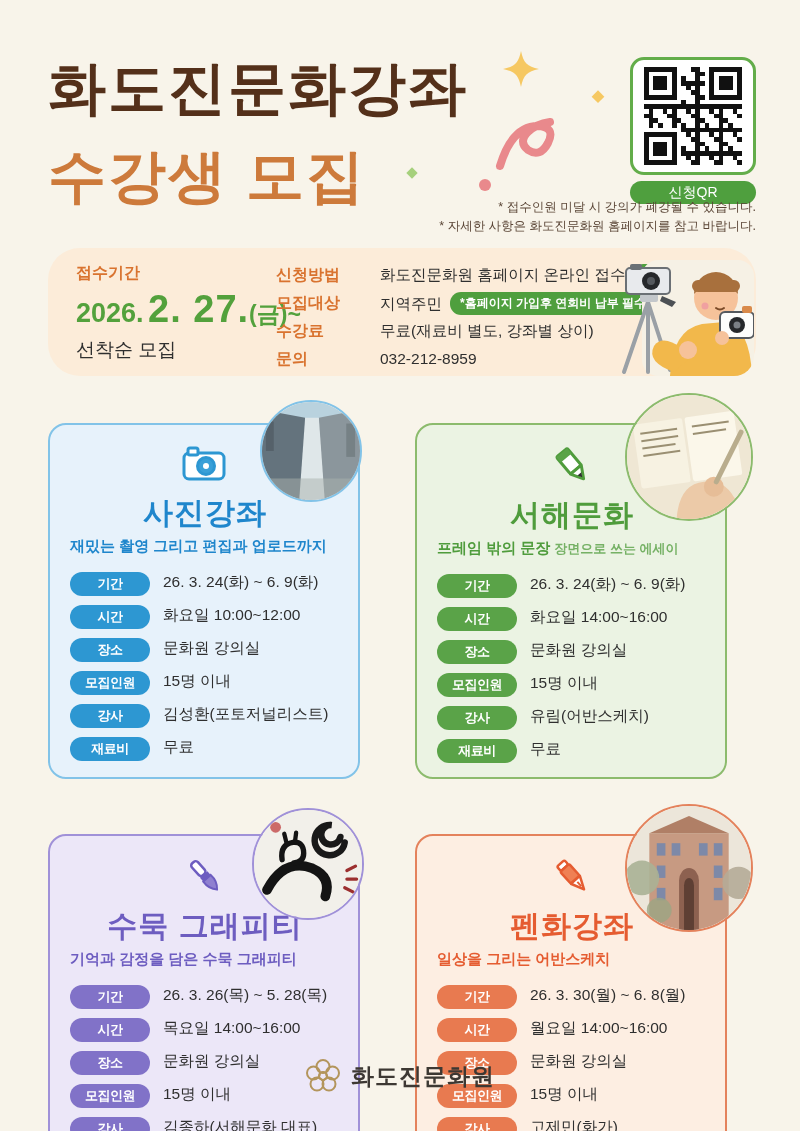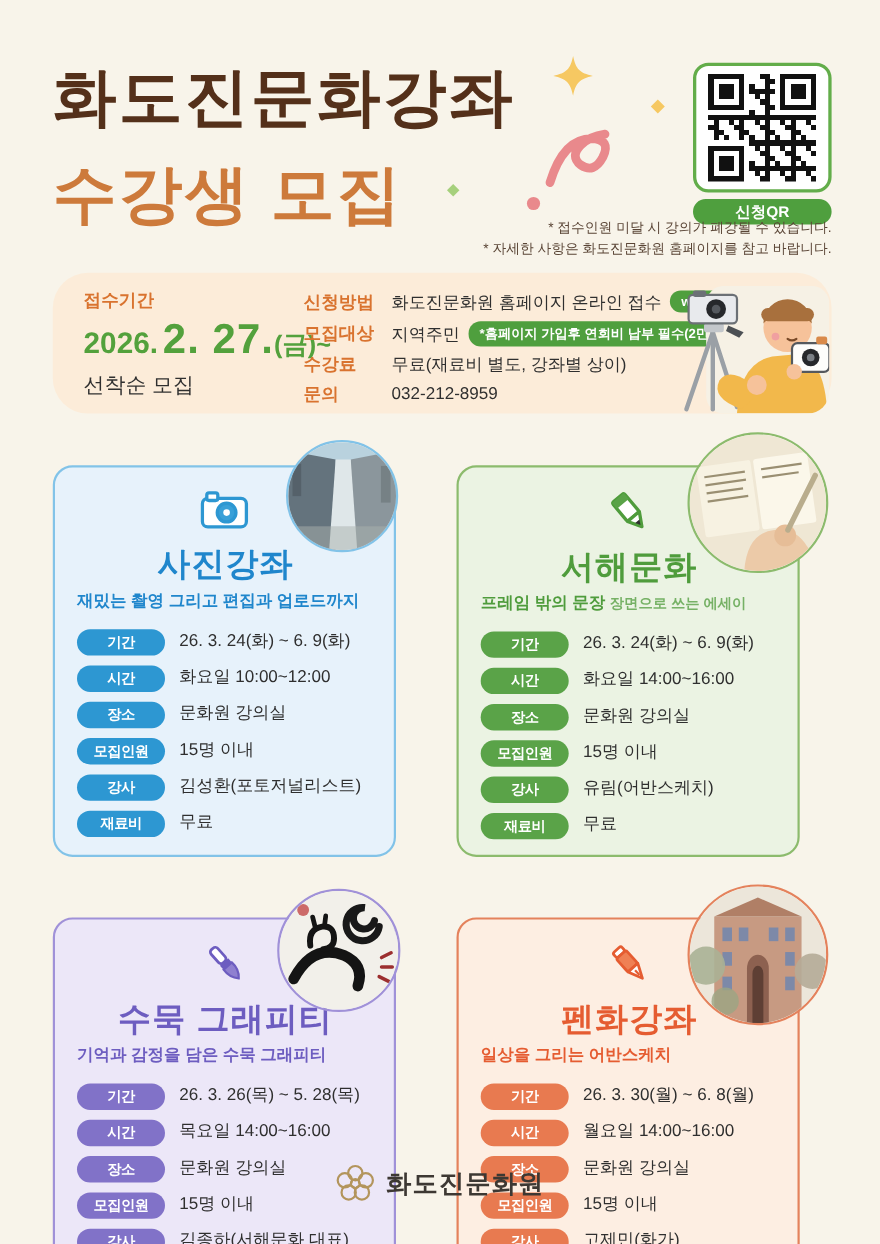--- a/index.html
+++ b/index.html
@@ -13,34 +13,34 @@
   .title1 { position:absolute; left:48px; top:50px; font-size:58px; font-weight:900;
             letter-spacing:2px; color:#54301a; }
   .title2 { position:absolute; left:48px; top:138px; font-size:58px; font-weight:900;
             letter-spacing:2px; color:#cd7a3b; }
   .deco { position:absolute; }
   .qr-wrap { position:absolute; left:630px; top:57px; width:126px; text-align:center; }
   .qr-box { width:126px; height:118px; background:#fff; border:3px solid #63ad4a;
             border-radius:14px; padding:7px; }
   .qr-box svg { width:100%; height:100%; }
   .qr-badge { margin-top:6px; width:126px; height:23px; line-height:23px; background:#4f9f3e;
-              border-radius:12px; color:#fff; font-weight:bold; font-size:14px; }
+              border-radius:12px; color:#fff; font-weight:normal; font-size:14px; }
   .notes { position:absolute; right:44px; top:198px; text-align:right; font-size:12.5px;
            font-weight:normal; color:#5a4536; line-height:1.55; }
   
   .info { position:absolute; left:48px; top:248px; width:708px; height:128px;
           background:#fcecd9; border-radius:32px; }
   .info-left { position:absolute; left:28px; top:15px; }
   .info-period-label { color:#d9732f; font-weight:800; font-size:16px; }
   .date { margin-top:4px; color:#53a13c; font-weight:800; white-space:nowrap; }
   .date .d1 { font-size:27px; } .date .d2 { font-size:38px; letter-spacing:1px; }
   .date .d3 { font-size:23px; }
   .info-note { margin-top:6px; font-size:19px; color:#2f2f2f; }
   .info-rows { position:absolute; left:228px; top:13px; }
-  .info-row { display:flex; align-items:center; height:28px; white-space:nowrap; }
+  .info-row { display:flex; align-items:center; height:28px; white-space:nowrap;gap:24px; }
   .info-row .ilabel { width:66px; color:#d9732f; font-weight:800; font-size:16px;
                       text-align:justify; text-align-last:justify; margin-right:14px; flex:none; }
   .info-row .ival { font-size:15.5px; color:#2f2f2f; }
   .mini-badge { display:inline-block; margin-left:8px; background:#4f9f3e; color:#fff;
                 font-weight:bold; font-size:12px; padding:3px 10px; border-radius:11px;
                 vertical-align:2px; }
   .mini-badge:empty { display:none; }
   .illus { position:absolute; right:2px; bottom:0; width:150px; height:122px;
            border-bottom-right-radius:20px; overflow:hidden; }
   

